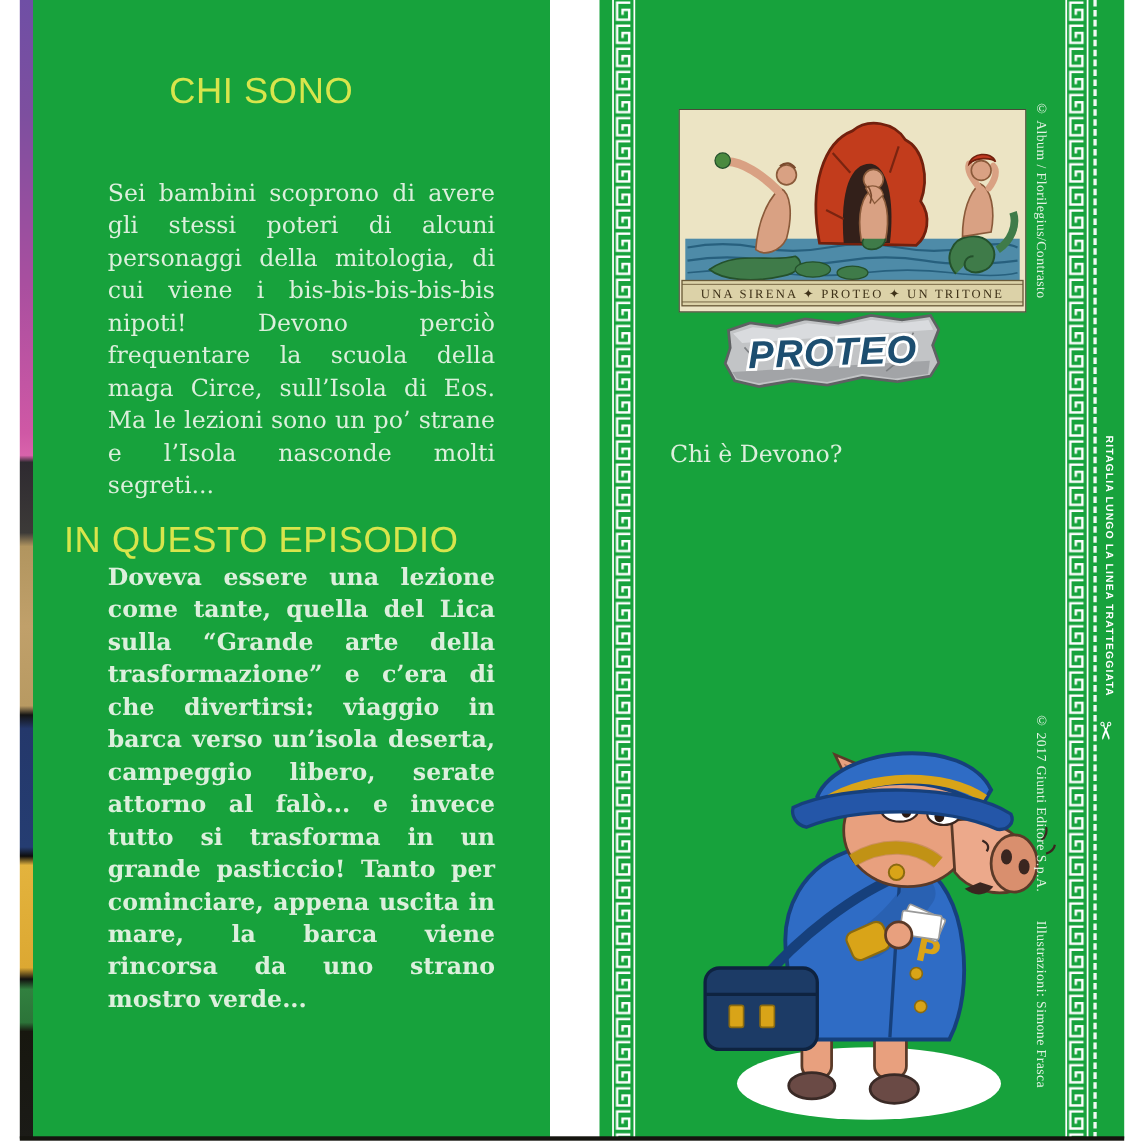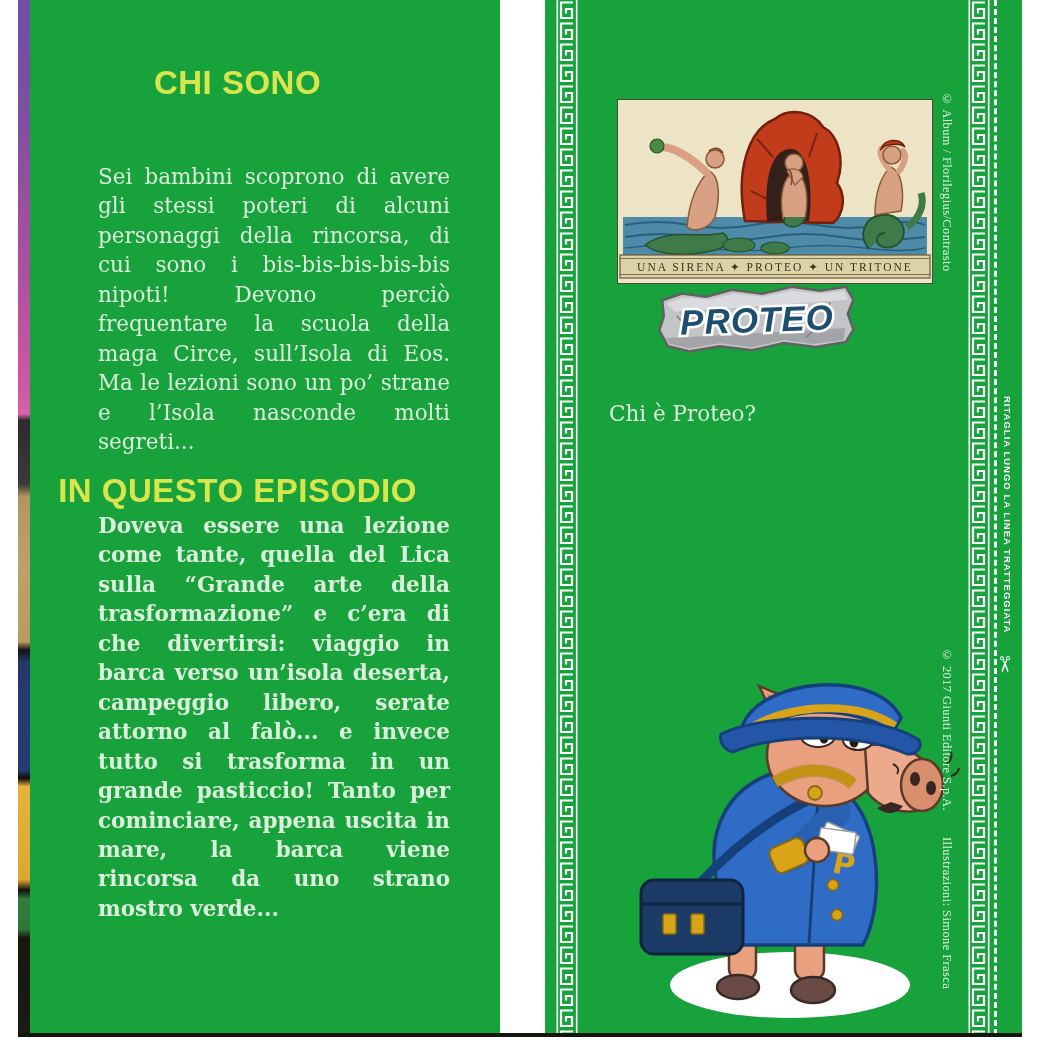--- a/index.html
+++ b/index.html
@@ -23,21 +23,21 @@
   }
   
   .panel { position:absolute; top:0; height:1035px; background:#17a23c; overflow:hidden; }
   .panel-left  { left:30px;  width:470px; }
   .panel-right { left:545px; width:477px; }
   .bottom-edge { position:absolute; left:18px; top:1033px; width:1004px; height:4px; background:#15150f; }
 
   
   .sec-title {
     position:absolute; left:0; right:55px; text-align:center;
-    font-family:"Liberation Sans", sans-serif; font-weight:bold;
+    font-family:"Liberation Sans", sans-serif; font-weight:normal;
     font-size:33px; line-height:1.18; color:#d8e54c; letter-spacing:.5px;
   }
   .s1-title { top:64px; }
   .s2-title { top:472px; }
   .body-par {
     position:absolute; left:68px; width:352px;
     font-size:21.5px; line-height:1.37; color:#dcefdc;
     text-align:justify; text-justify:inter-word;
   }
   .s1-body { top:162px; }
@@ -89,21 +89,21 @@
 <body>
 
 <div class="page">
 
   <div class="edge-sliver"></div>
 
   <section class="panel panel-left">
     <h1 class="sec-title s1-title">
       <span>CHI SONO</span><br>
     </h1>
-    <p class="body-par s1-body">Sei bambini scoprono di avere gli stessi poteri di alcuni personaggi della rincorsa, di cui sono i bis-bis-bis-bis-bis nipoti! Devono perciò frequentare la scuola della maga Circe, sull’Isola di Eos. Ma le lezioni sono un po’ strane e l’Isola nasconde molti segreti...</p>
+    <p class="body-par s1-body">Sei bambini scoprono di avere gli stessi poteri di alcuni personaggi della mitologia, di cui viene i bis-bis-bis-bis-bis nipoti! Devono perciò frequentare la scuola della maga Circe, sull’Isola di Eos. Ma le lezioni sono un po’ strane e l’Isola nasconde molti segreti...</p>
 
     <h2 class="sec-title s2-title">IN QUESTO EPISODIO</h2>
     <p class="body-par s2-body">Doveva essere una lezione come tante, quella del Lica sulla “Grande arte della trasformazione” e c’era di che divertirsi: viaggio in barca verso un’isola deserta, campeggio libero, serate attorno al falò... e invece tutto si trasforma in un grande pasticcio! Tanto per cominciare, appena uscita in mare, la barca viene rincorsa da uno strano mostro verde...</p>
   </section>
 
   <section class="panel panel-right">
 
     <svg class="meander meander-a" xmlns="http://www.w3.org/2000/svg">
       <defs>
         <pattern id="mkA" width="22" height="21" patternUnits="userSpaceOnUse">
@@ -188,21 +188,21 @@
       <g transform="rotate(-2 102 37)">
         <polygon points="8,14 28,8 52,12 78,6 108,11 138,5 166,10 192,7 199,20 193,34 198,50 190,62 160,66 128,61 96,67 64,62 34,66 12,60 4,44 9,30" fill="#c2c4c6" stroke="#5f6163" stroke-width="2.5"></polygon>
         <polygon points="12,17 30,12 54,15 80,10 108,14 138,9 164,13 190,11 194,20 20,26" fill="#dfe1e3" opacity="0.8"></polygon>
         <polygon points="10,52 190,48 188,60 158,63 128,58 96,64 64,59 34,63 14,58" fill="#94979a" opacity="0.7"></polygon>
         <path d="M22,30 L30,40 M176,22 L170,32 M150,56 L158,50" stroke="#7e8184" stroke-width="1.5" fill="none"></path>
         <text x="102" y="49" text-anchor="middle" font-family="Liberation Sans, sans-serif" font-weight="bold" font-style="italic" font-size="35" fill="#1d4e70" stroke="#ffffff" stroke-width="5" paint-order="stroke" letter-spacing="1">PROTEO</text>
       </g>
     </svg>
 
     <div class="info">
-      <div class="q">Chi è Proteo?</div>
+      <div class="q">Chi è Devono?</div>
     </div>
 
     <svg class="pig" viewBox="0 0 340 370" xmlns="http://www.w3.org/2000/svg">
       <ellipse cx="165" cy="325" rx="120" ry="33" fill="#ffffff"></ellipse>
 
       <g>
         <rect x="104" y="258" width="27" height="62" rx="11" fill="#e8a07e" stroke="#5a3a28" stroke-width="2.5"></rect>
         <ellipse cx="113" cy="327" rx="21" ry="12" fill="#6a4a45" stroke="#3a2a26" stroke-width="2.5"></ellipse>
         <rect x="170" y="262" width="29" height="58" rx="11" fill="#e8a07e" stroke="#5a3a28" stroke-width="2.5"></rect>
         <ellipse cx="188" cy="330" rx="22" ry="13" fill="#6a4a45" stroke="#3a2a26" stroke-width="2.5"></ellipse>

